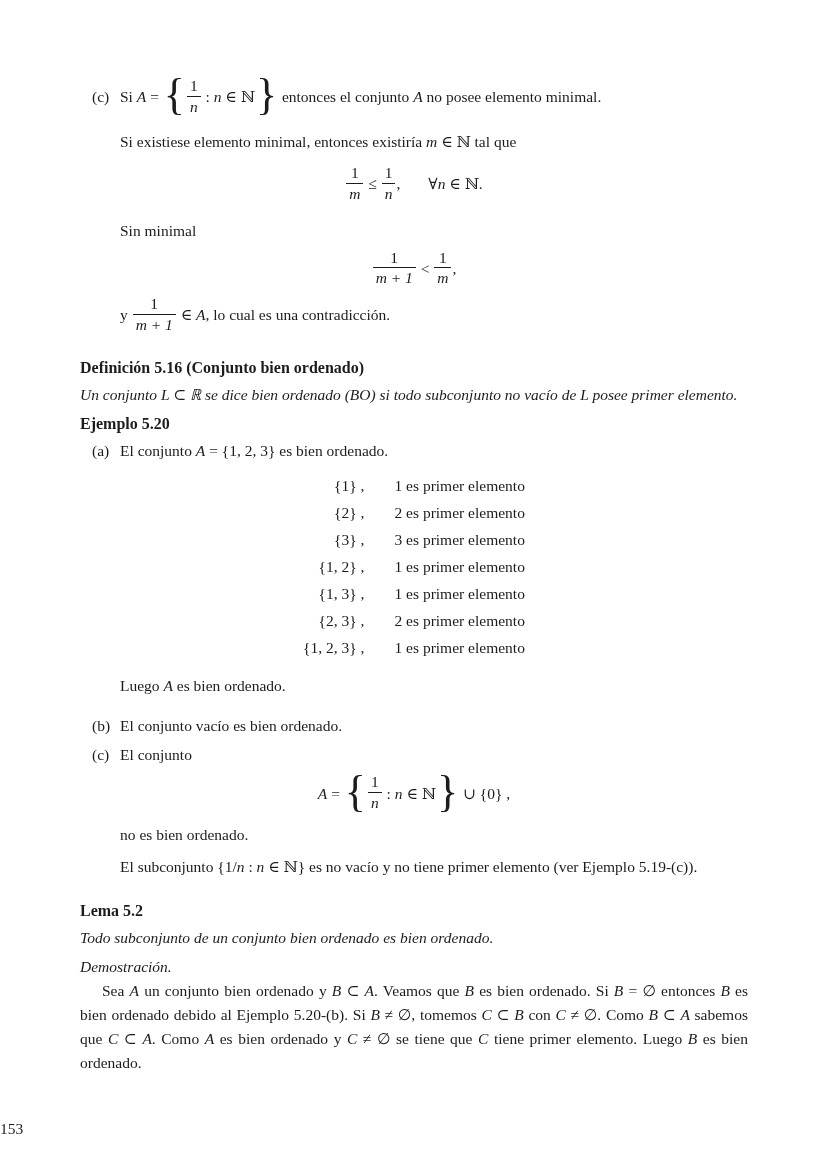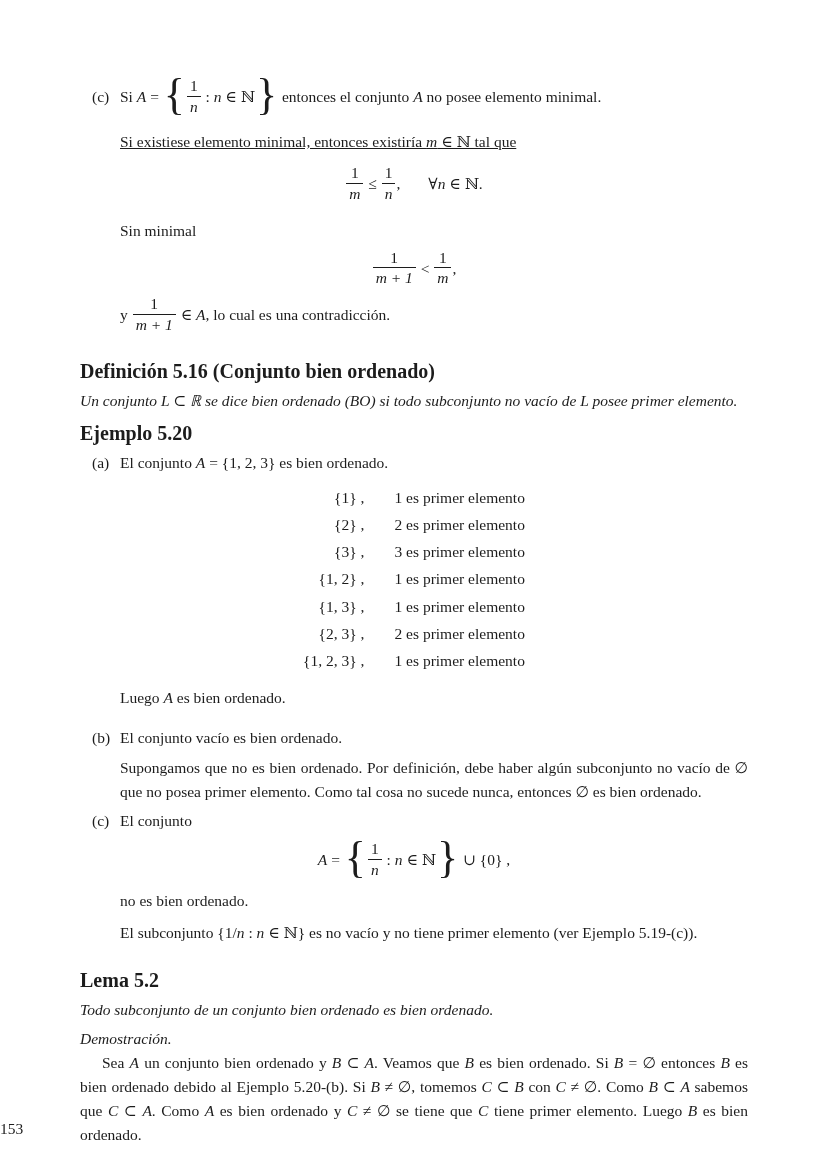--- a/index.html
+++ b/index.html
@@ -33,34 +33,34 @@
   .frac { display:inline-block; vertical-align:middle; position:relative; top:-2px; text-align:center; line-height:1.15; margin:0 1px; }
   .frac .num { display:block; padding:0 3px 1px 3px; }
   .frac .den { display:block; border-top:1px solid #1c1c1c; padding:1px 3px 0 3px; }
 
   
   .bigbrace { font-size:44px; font-weight:400; vertical-align:middle; position:relative; top:-3px; line-height:1; padding:0 1px; }
 
   
   .display-math { text-align:center; }
 
-  .heading { font-weight:bold; font-size:20px; }
+  .heading { font-weight:bold; font-size:16px; }
 
   
   .subsets { display:table; margin:10px auto 12px auto; }
   .subset-row { display:table-row; }
   .subset-row .set { display:table-cell; text-align:right; padding:1.5px 30px 1.5px 0; }
   .subset-row .desc { display:table-cell; text-align:center; padding:1.5px 0; }
 
   .proof { text-indent:22px; text-align:justify; }
 
   .page-number { position:absolute; left:0; right:0; bottom:30px; text-align:left; }
 
   
-  .mt6{margin-top:6px;} .mt8{margin-top:8px;} .mt10{margin-top:10px;text-decoration:underline;} .mt12{margin-top:12px;}
+  .mt6{margin-top:6px;} .mt8{margin-top:8px;} .mt10{margin-top:10px;} .mt12{margin-top:12px;}
   .mt14{margin-top:14px;} .mt16{margin-top:16px;} .mt18{margin-top:5px;} .mt20{margin-top:20px;}
   .mb2{margin-bottom:2px;}
 </style>
 </head>
 <body>
 
 <div class="page">
 
   <div class="item">
     <span class="item-label">(c)</span>
@@ -126,21 +126,20 @@
       </div>
     </div>
 
   <p class="indent1">Luego <span class="mvar">A</span> es bien ordenado.</p>
 
   <div class="item mt16">
     <span class="item-label">(b)</span>
     <div class="item-body">El conjunto vacío es bien ordenado.</div>
   </div>
 
-  <p class="indent1 mt6 justify">Supongamos que no es bien ordenado. Por definición, debe haber algún subconjunto no vacío de ∅ que no posea primer elemento. Como tal cosa no sucede nunca, entonces ∅ es bien ordenado.</p>
 
   <div class="item mt18">
     <span class="item-label">(c)</span>
     <div class="item-body">El conjunto</div>
   </div>
 
   <div class="display-math mt6"><span class="mvar">A</span> = <span class="bigbrace">{</span><span class="frac"><span class="num">1</span><span class="den it">n</span></span> : <span class="mvar">n</span> ∈ ℕ<span class="bigbrace">}</span> ∪ {0} ,</div>
 
   <p class="indent1 mt6">no es bien ordenado.</p>
 

